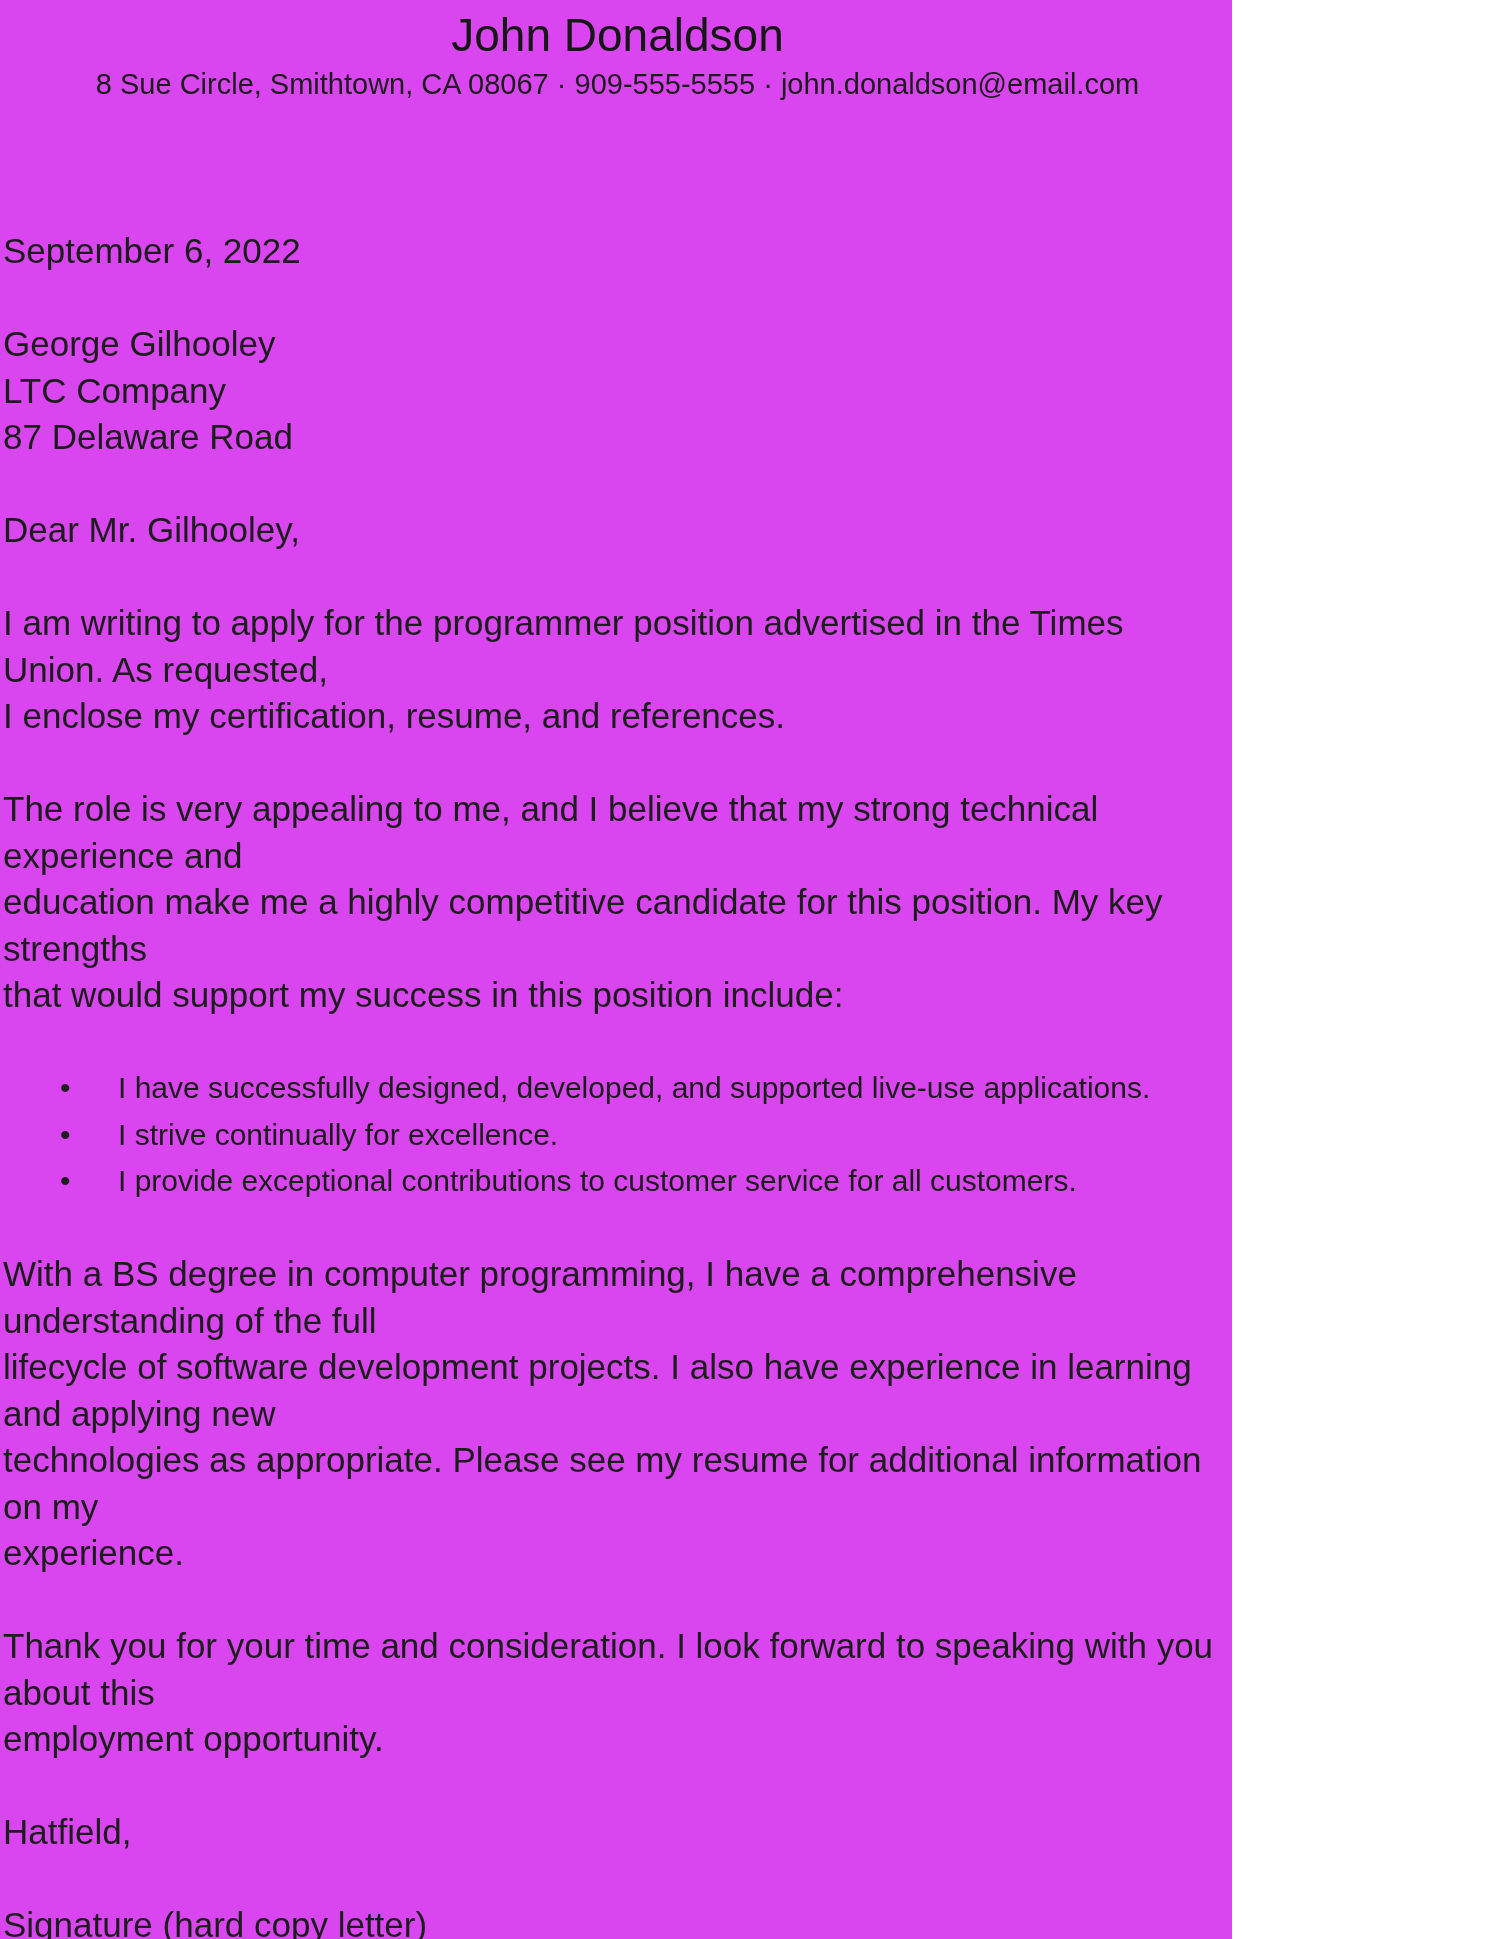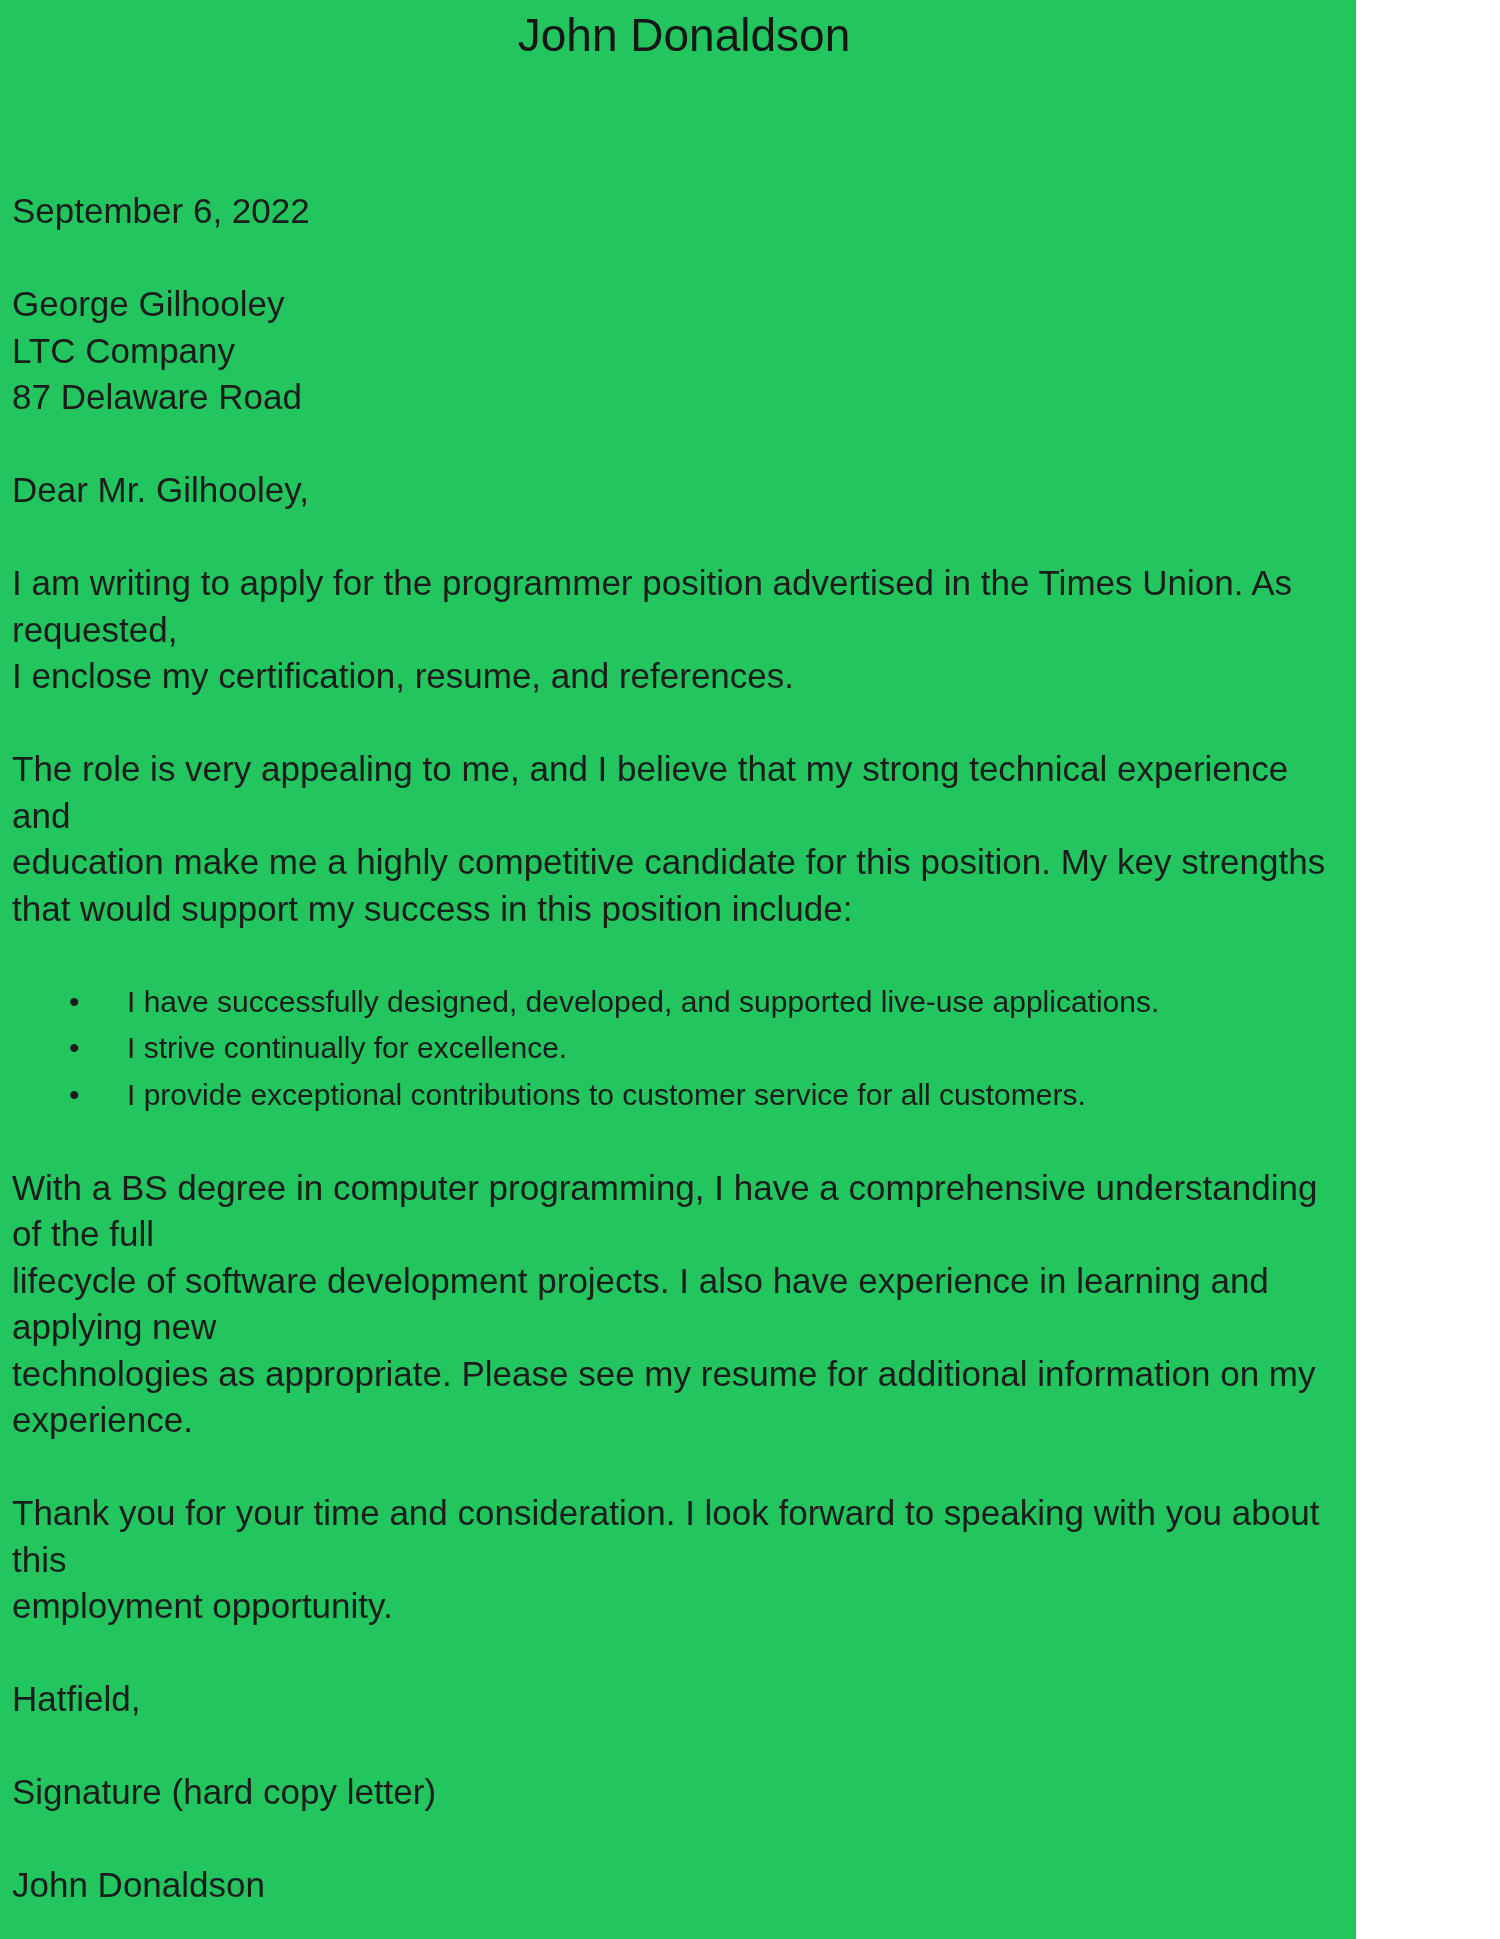--- a/index.html
+++ b/index.html
@@ -8,25 +8,25 @@
     background: #ffffff;
   }
   body {
     width: 1500px;
     height: 1939px;
     overflow: hidden;
     color: #1c1c1c;
     font-family: "Liberation Sans", sans-serif;
   }
   .page {
-    width: 1356px;
+    width: 1232px;
     height: 1939px;
     box-sizing: border-box;
-    padding: 6px 0 0 12px;
-    background: #22c55e;
+    padding: 6px 0 0 3px;
+    background: #d946ef;
   }
   .header {
     text-align: center;
   }
   .header-name {
     margin: 0;
     font-size: 46px;
     font-weight: 400;
     line-height: 58px;
     color: #161616;
@@ -71,20 +71,21 @@
   .sig-word {
   }
 </style>
 </head>
 <body>
 
 <div class="page">
 
   <header class="header">
     <h1 class="header-name">John Donaldson</h1>
+    <div class="contact-line">8 Sue Circle, Smithtown, CA 08067 · 909-555-5555 · john.donaldson@email.com</div>
   </header>
 
   <p class="para date-line">September 6, 2022</p>
 
   <div class="recipient">
     <div class="recipient-line">George Gilhooley</div>
     <div class="recipient-line">LTC Company</div>
     <div class="recipient-line">87 Delaware Road</div>
   </div>
 

